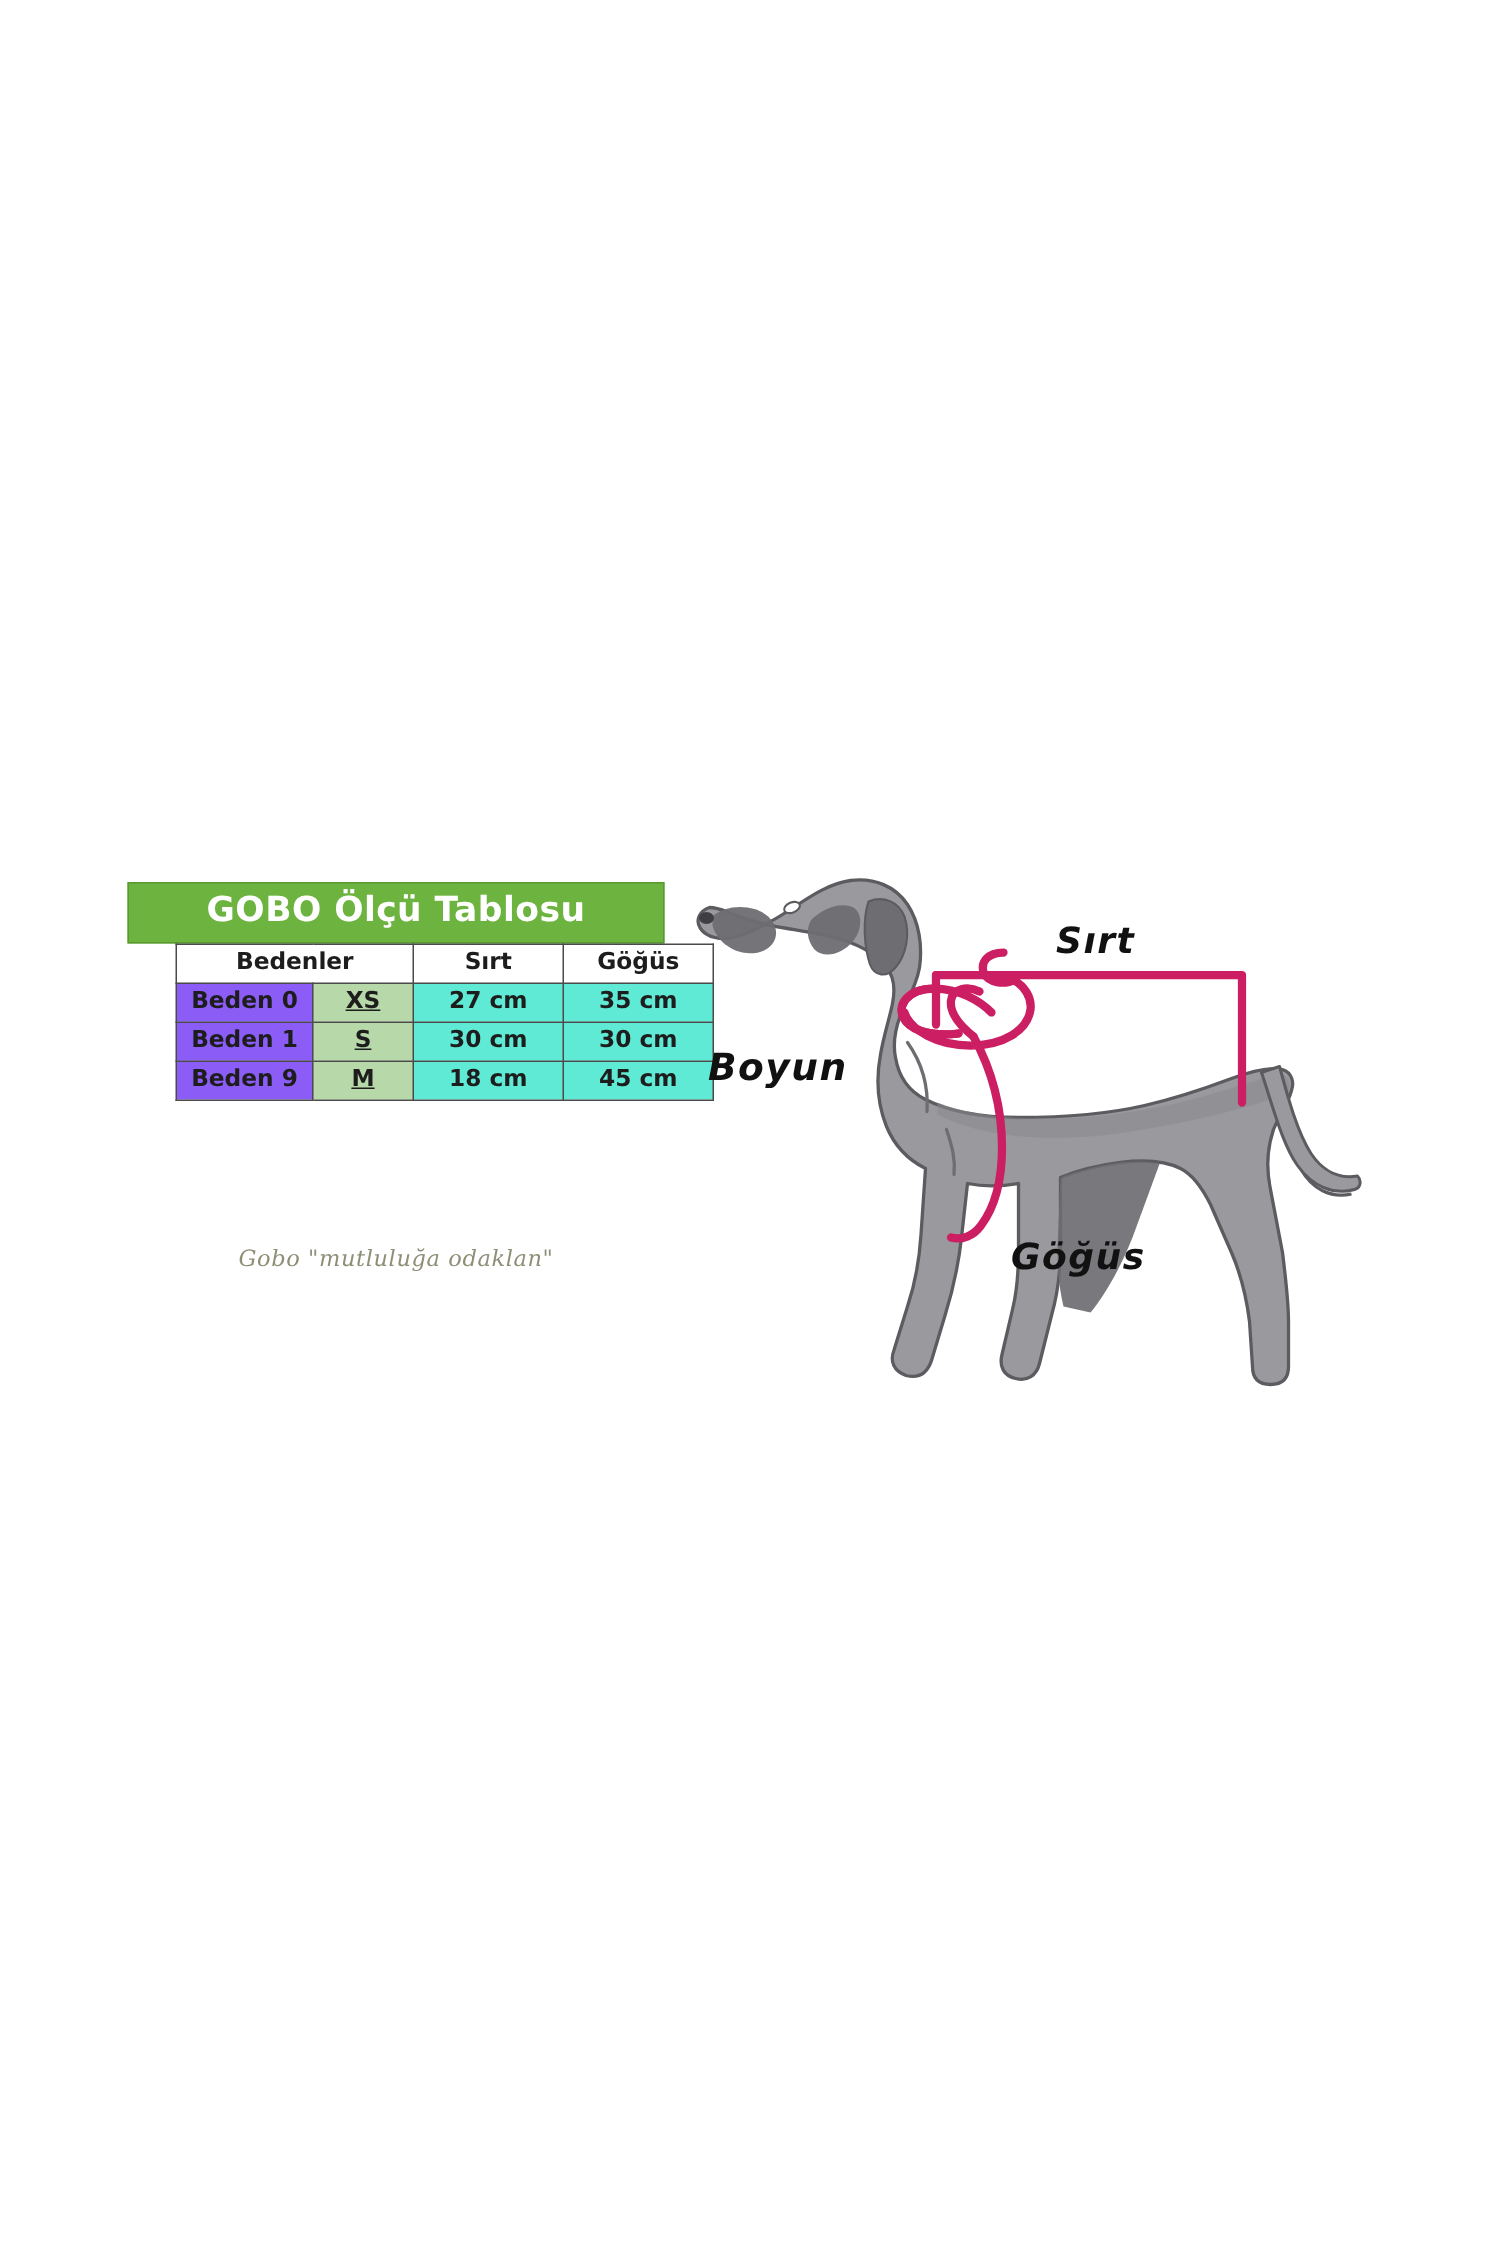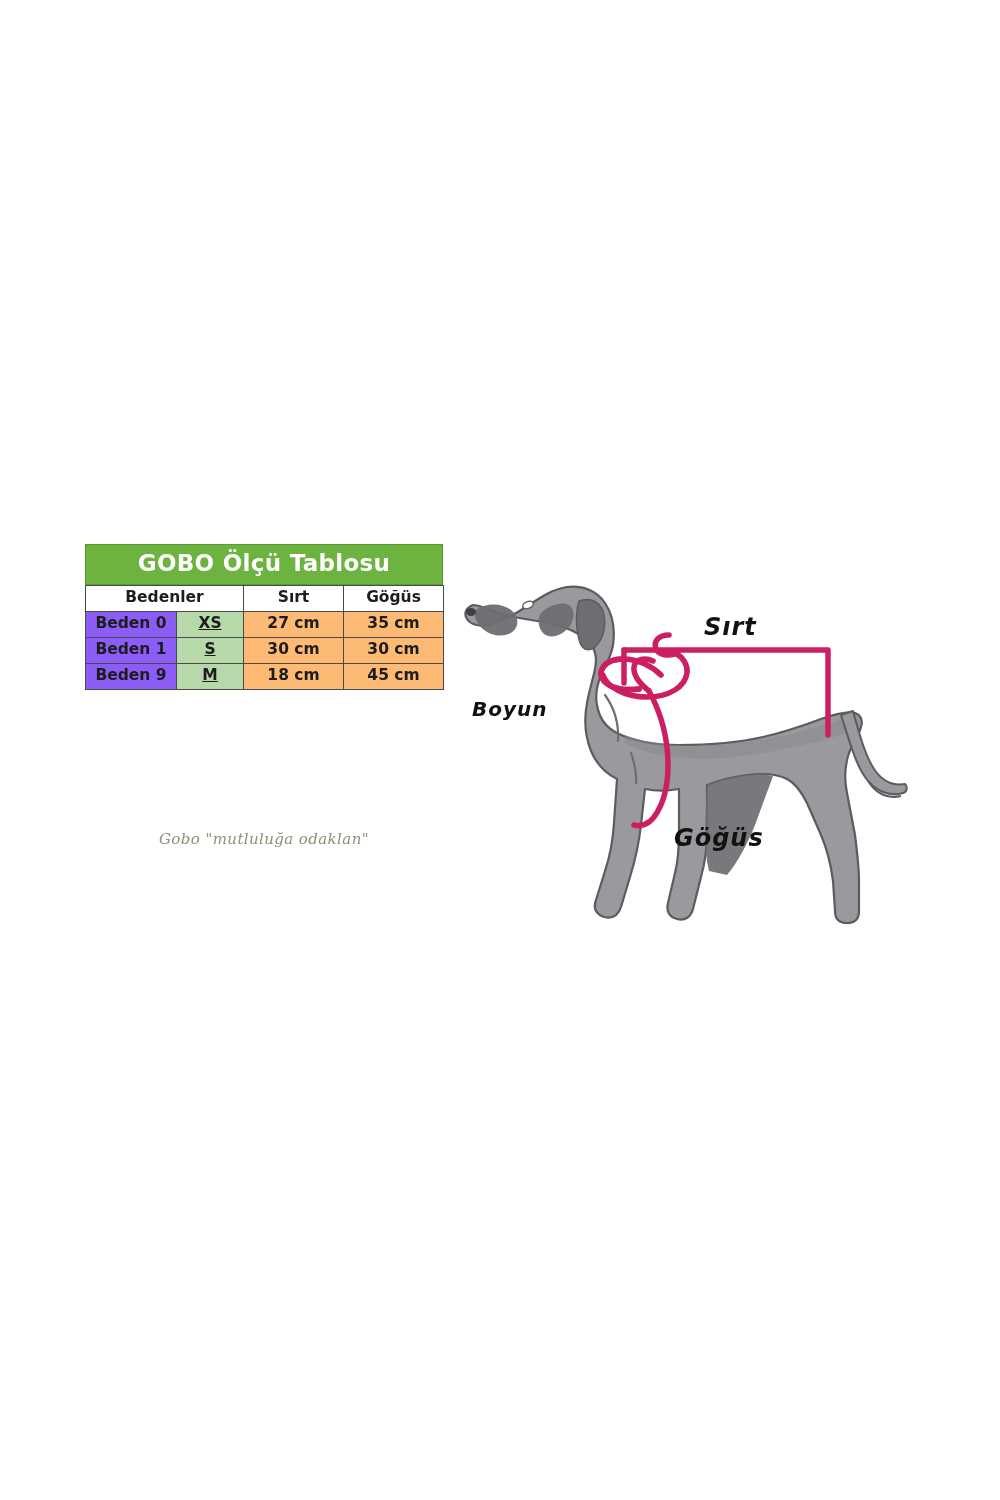--- a/index.html
+++ b/index.html
@@ -20,21 +20,21 @@
     left: 0; top: 0;
     width: 1000px;
     height: 1500px;
     background: #ffffff;
   }
 
   
   #size-table-wrap {
     position: absolute;
     left: 85px;
-    top: 544px;
+    top: 588px;
     width: 358px;
   }
 
   .tbl-title {
     background: #6cb33f;
     color: #ffffff;
     text-align: center;
     font-family: "DejaVu Sans", sans-serif;
     font-weight: bold;
     font-size: 23px;
@@ -43,20 +43,21 @@
     border: 1px solid #5a9a33;
     box-sizing: border-box;
     line-height: 1.1;
   }
 
   table.sizes {
     border-collapse: collapse;
     width: 358px;
     table-layout: fixed;
     font-family: "DejaVu Sans", sans-serif;
+    margin-left: 32px;
   }
   table.sizes td, table.sizes th {
     border: 1px solid #4a4a4a;
     text-align: center;
     font-size: 15.5px;
     font-weight: bold;
     color: #1d1d1d;
     padding: 3px 0 4px 0;
     line-height: 1.15;
     box-sizing: border-box;
@@ -67,21 +68,21 @@
   .col-gogus  { width: 100px; }
 
   th.hdr {
     background: #ffffff;
     font-size: 15.5px;
     padding: 7px 0 8px 0;
   }
 
   td.c-beden  { background: #8b5cf6; text-align: left; padding-left: 8px; }
   td.c-letter { background: #b7d8a8; text-decoration: underline; }
-  td.c-val    { background: #fdba74; }
+  td.c-val    { background: #5eead4; }
 
   
   #tagline {
     position: absolute;
     left: 85px;
     top: 830px;
     width: 358px;
     text-align: center;
     font-family: "DejaVu Serif", serif;
     font-style: italic;
@@ -102,21 +103,21 @@
 
   .lbl {
     position: absolute;
     font-family: "DejaVu Sans", sans-serif;
     font-weight: bold;
     font-style: italic;
     color: #111111;
     white-space: nowrap;
   }
   #label-sirt  { left: 704px; top: 613px; font-size: 24px; letter-spacing: 1px; }
-  #label-boyun { left: 472px; top: 697px; font-size: 20px; letter-spacing: 1px; }
+  #label-boyun { left: 472px; top: 697px; font-size: 25px; letter-spacing: 1px; }
   #label-gogus { left: 674px; top: 824px; font-size: 24px; letter-spacing: 1px; }
 </style>
 </head>
 <body>
 
 <div id="stage">
 
   <div id="size-table-wrap">
 
     <div class="tbl-title">GOBO Ölçü Tablosu</div>

